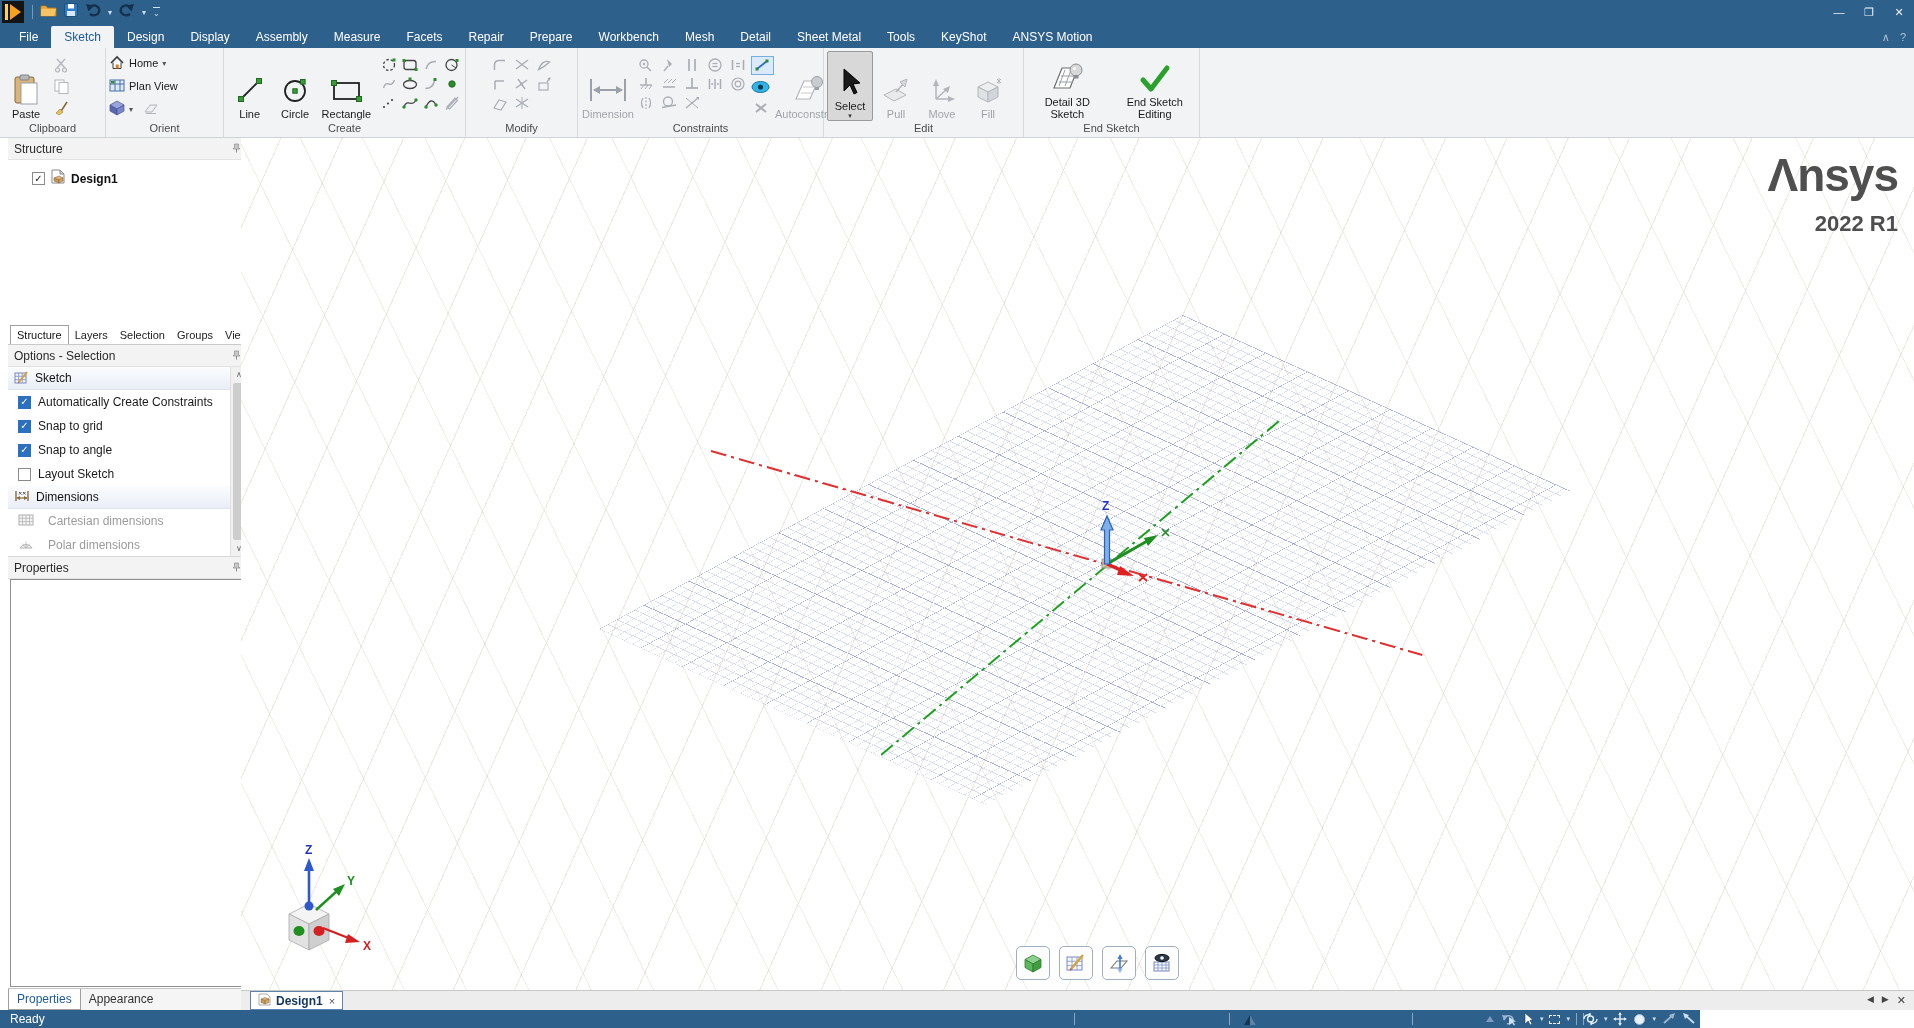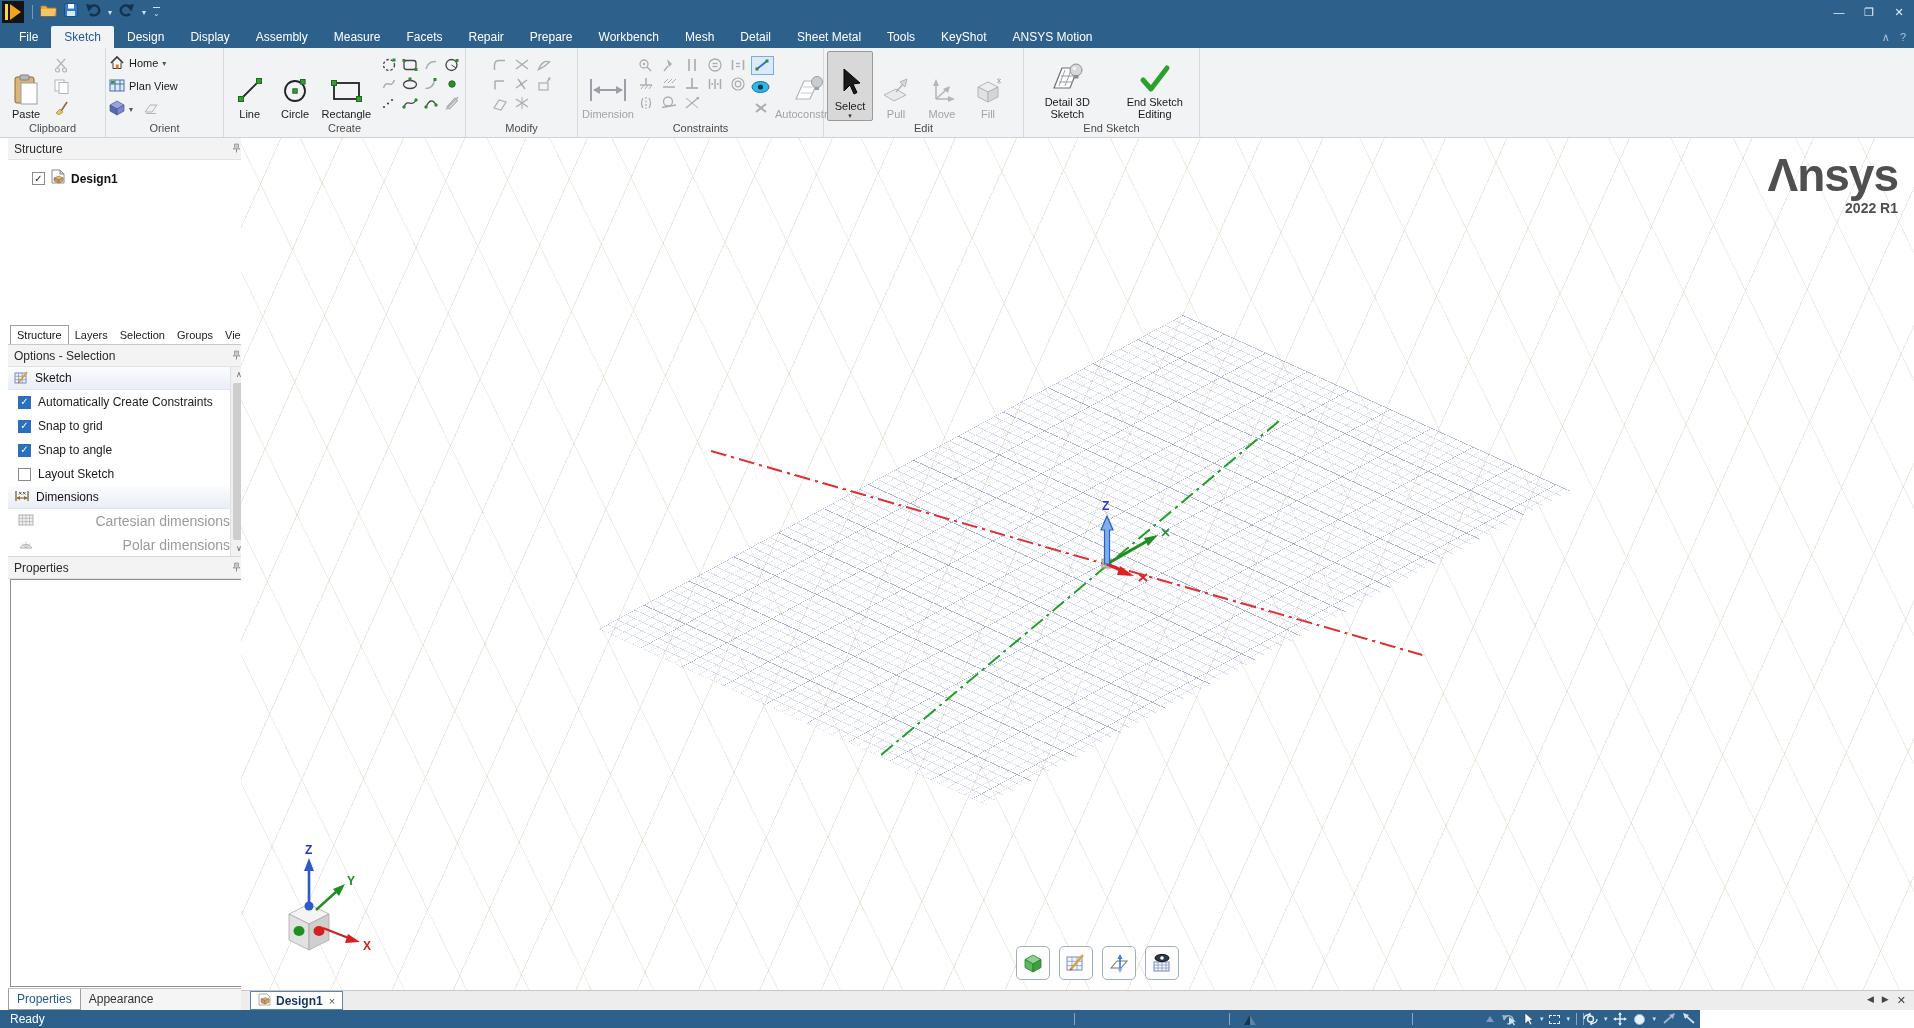--- a/index.html
+++ b/index.html
@@ -49,21 +49,21 @@
   .cb3d { width:13px; height:13px; background:#fff; border:1px solid #8a8a8a; display:flex; align-items:center; justify-content:center; font-size:10px; color:#222; line-height:1; }
   .tree-tabs { height:21px; display:flex; align-items:flex-end; font-size:11px; color:#222; border-bottom:1px solid #c9c9c9; padding-left:2px; flex:0 0 auto; }
   .ttab { padding:3px 6px 3px; }
   .ttab.active { background:#fff; border:1px solid #9f9f9f; border-bottom:none; color:#111; }
   .opt-area { height:190px; position:relative; overflow:hidden; border-bottom:1px solid #d8d8d8; flex:0 0 auto; }
   .opt-inner { position:absolute; left:0; right:17px; top:0; }
   .sect-row { height:23px; display:flex; align-items:center; gap:6px; padding-left:6px; font-size:12px; color:#111; background:linear-gradient(#fbfcfe,#e9eef6); border-bottom:1px solid #dfe5ee; }
   .cb-row { height:24px; display:flex; align-items:center; gap:7px; padding-left:10px; font-size:12px; color:#1a1a1a; }
   .cbx { width:13px; height:13px; border:1px solid #8a8a8a; background:#fff; display:flex; align-items:center; justify-content:center; font-size:10px; color:#fff; line-height:1; }
   .cbx.on { background:#2a6fc0; border-color:#2a6fc0; }
-  .gray-row { height:24px; display:flex; align-items:center; gap:14px; padding-left:10px; font-size:14px; color:#9b9b9b;justify-content:space-between; }
+  .gray-row { height:24px; display:flex; align-items:center; gap:14px; padding-left:10px; font-size:12px; color:#9b9b9b; }
   .vscroll { position:absolute; right:0; top:0; bottom:0; width:17px; background:#f1f1f1; border-left:1px solid #e0e0e0; display:flex; flex-direction:column; align-items:center; }
   .varrow { height:15px; width:100%; display:flex; align-items:center; justify-content:center; font-size:8px; color:#666; }
   .vthumb { width:13px; flex:1; margin:1px 0; background:#cdcdcd; border-radius:2px; }
   .props-box { flex:1; margin:0 3px 1px 2px; border:1px solid #8f8f8f; background:#fff; }
   .bottom-tabs { height:22px; display:flex; align-items:flex-start; font-size:12px; background:#f5f5f5; border-top:1px solid #c4c4c4; flex:0 0 auto; }
   .btab { padding:3px 8px; color:#333; }
   .btab.active { background:#fff; border:1px solid #9f9f9f; border-top:none; color:#1d5a96; }
 
   
   .canvas { position:absolute; left:241px; top:138px; width:1673px; height:852px; background:#fff; overflow:hidden; }
@@ -80,21 +80,21 @@
        repeating-linear-gradient(to bottom, rgba(150,162,215,.38) 0 1px, transparent 1px 10px); }
   .axis { position:absolute; height:2px; transform-origin:0 50%; }
   .axis.green { left:640px; top:616px; width:522px; transform:rotate(-40deg);
      background:repeating-linear-gradient(90deg,#1fa01f 0 15px, transparent 15px 20px, #1fa01f 20px 23px, transparent 23px 28px); }
   .axis.red { left:470px; top:312px; width:740px; transform:rotate(16deg);
      background:repeating-linear-gradient(90deg,#e03030 0 16px, transparent 16px 21px, #e03030 21px 24px, transparent 24px 29px); }
   .origin-triad { position:absolute; left:800px; top:350px; }
   .view-triad { position:absolute; left:20px; top:690px; }
   .brand { position:absolute; right:16px; top:14px; text-align:right; color:#4f4f4f; }
   .brand-name { font-size:46px; font-weight:700; letter-spacing:-1px; line-height:46px; }
-  .brand-ver { font-size:14px; font-weight:700; margin-top:2px; }
+  .brand-ver { font-size:22px; font-weight:700; margin-top:13px; }
   .modebar { position:absolute; left:775px; top:808px; display:flex; gap:9px; }
   .modebtn { width:34px; height:34px; background:#fdfdfd; border:1px solid #9fb0bf; border-radius:5px; display:flex; align-items:center; justify-content:center; }
 
   
   .docstrip { position:absolute; left:241px; top:990px; width:1673px; height:20px; background:#ededed; border-top:1px solid #c8c8c8; display:flex; align-items:center; }
   .doctab { margin-left:9px; height:19px; display:flex; align-items:center; gap:4px; background:#fff; border:1px solid #5f84ab; padding:0 7px; font-size:12px; font-weight:700; color:#12365e; }
   .doctab .x { color:#555; font-weight:400; font-size:11px; margin-left:2px; }
   .strip-nav { margin-left:auto; display:flex; gap:8px; margin-right:8px; color:#444; font-size:9px; }
   .statusbar { position:absolute; left:0; top:1010px; width:1700px; height:18px; background:#2e608c; color:#fff; font-size:12px; display:flex; align-items:center; }
   .sb-div { position:absolute; top:3px; width:1px; height:12px; background:rgba(255,255,255,.45); }

